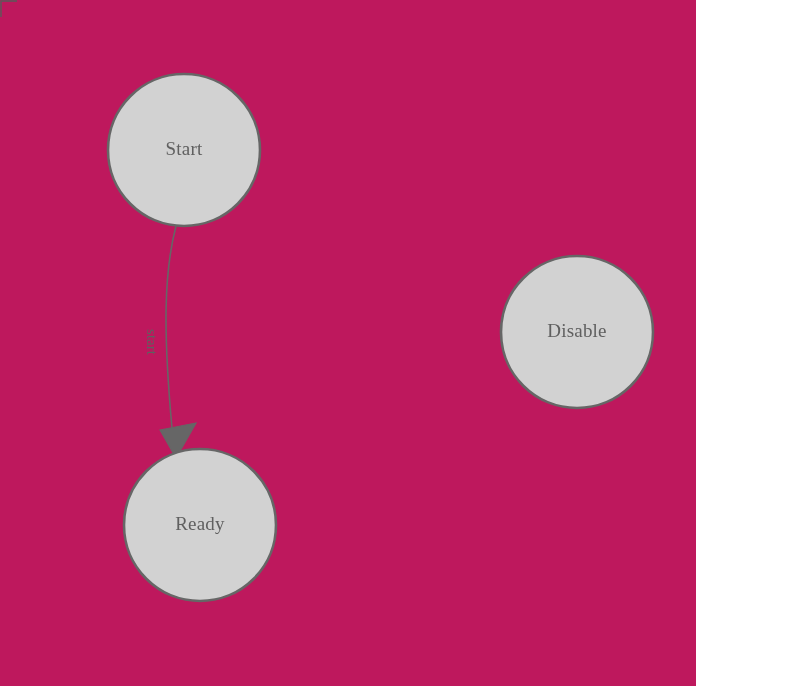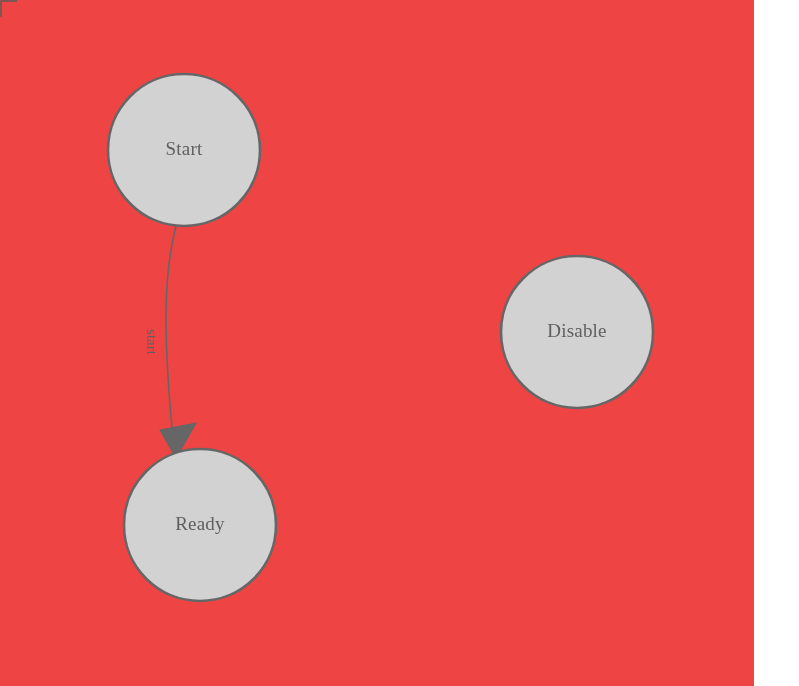--- a/index.html
+++ b/index.html
@@ -8,23 +8,23 @@
     background: #ffffff;
   }
   body {
     width: 799px;
     height: 686px;
     font-family: "Liberation Serif", serif;
     overflow: hidden;
   }
   #canvas-root {
     position: relative;
-    width: 754px;
+    width: 696px;
     height: 686px;
-    background: #ef4444;
+    background: #be185d;
   }
   #graph-svg {
     position: absolute;
     top: 0;
     left: 0;
     width: 799px;
     height: 686px;
     display: block;
   }
   .node-circle {

